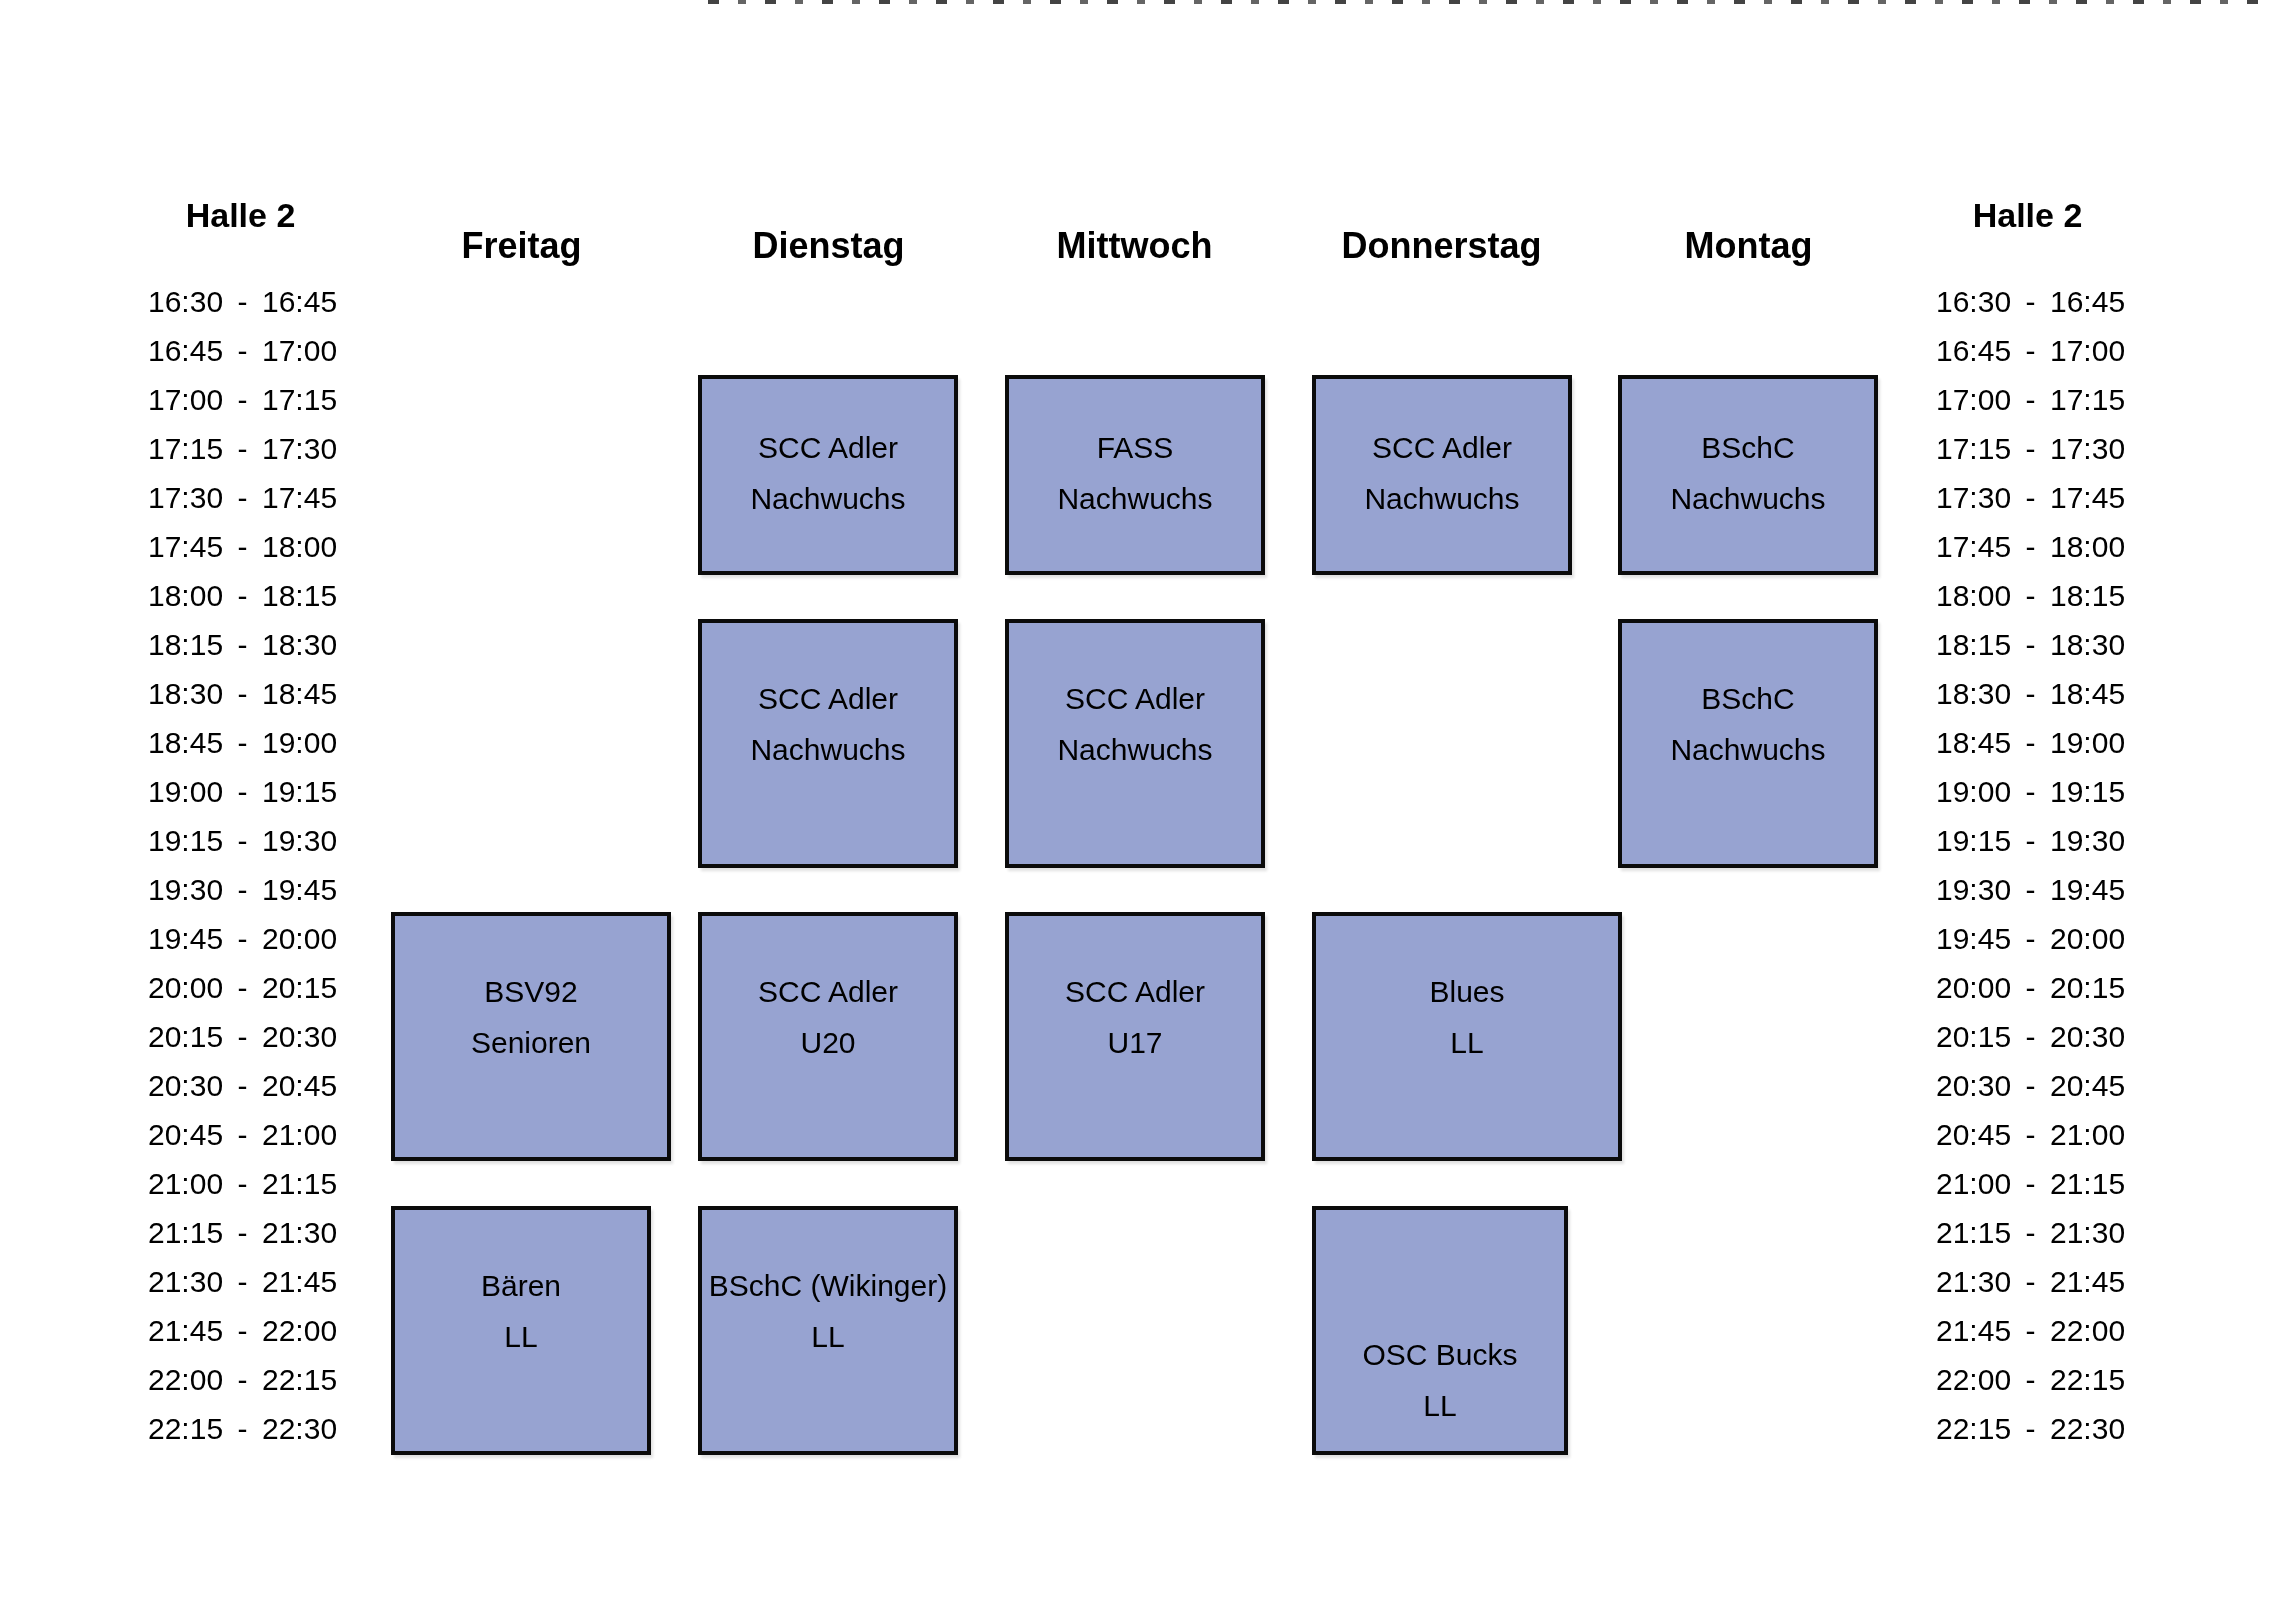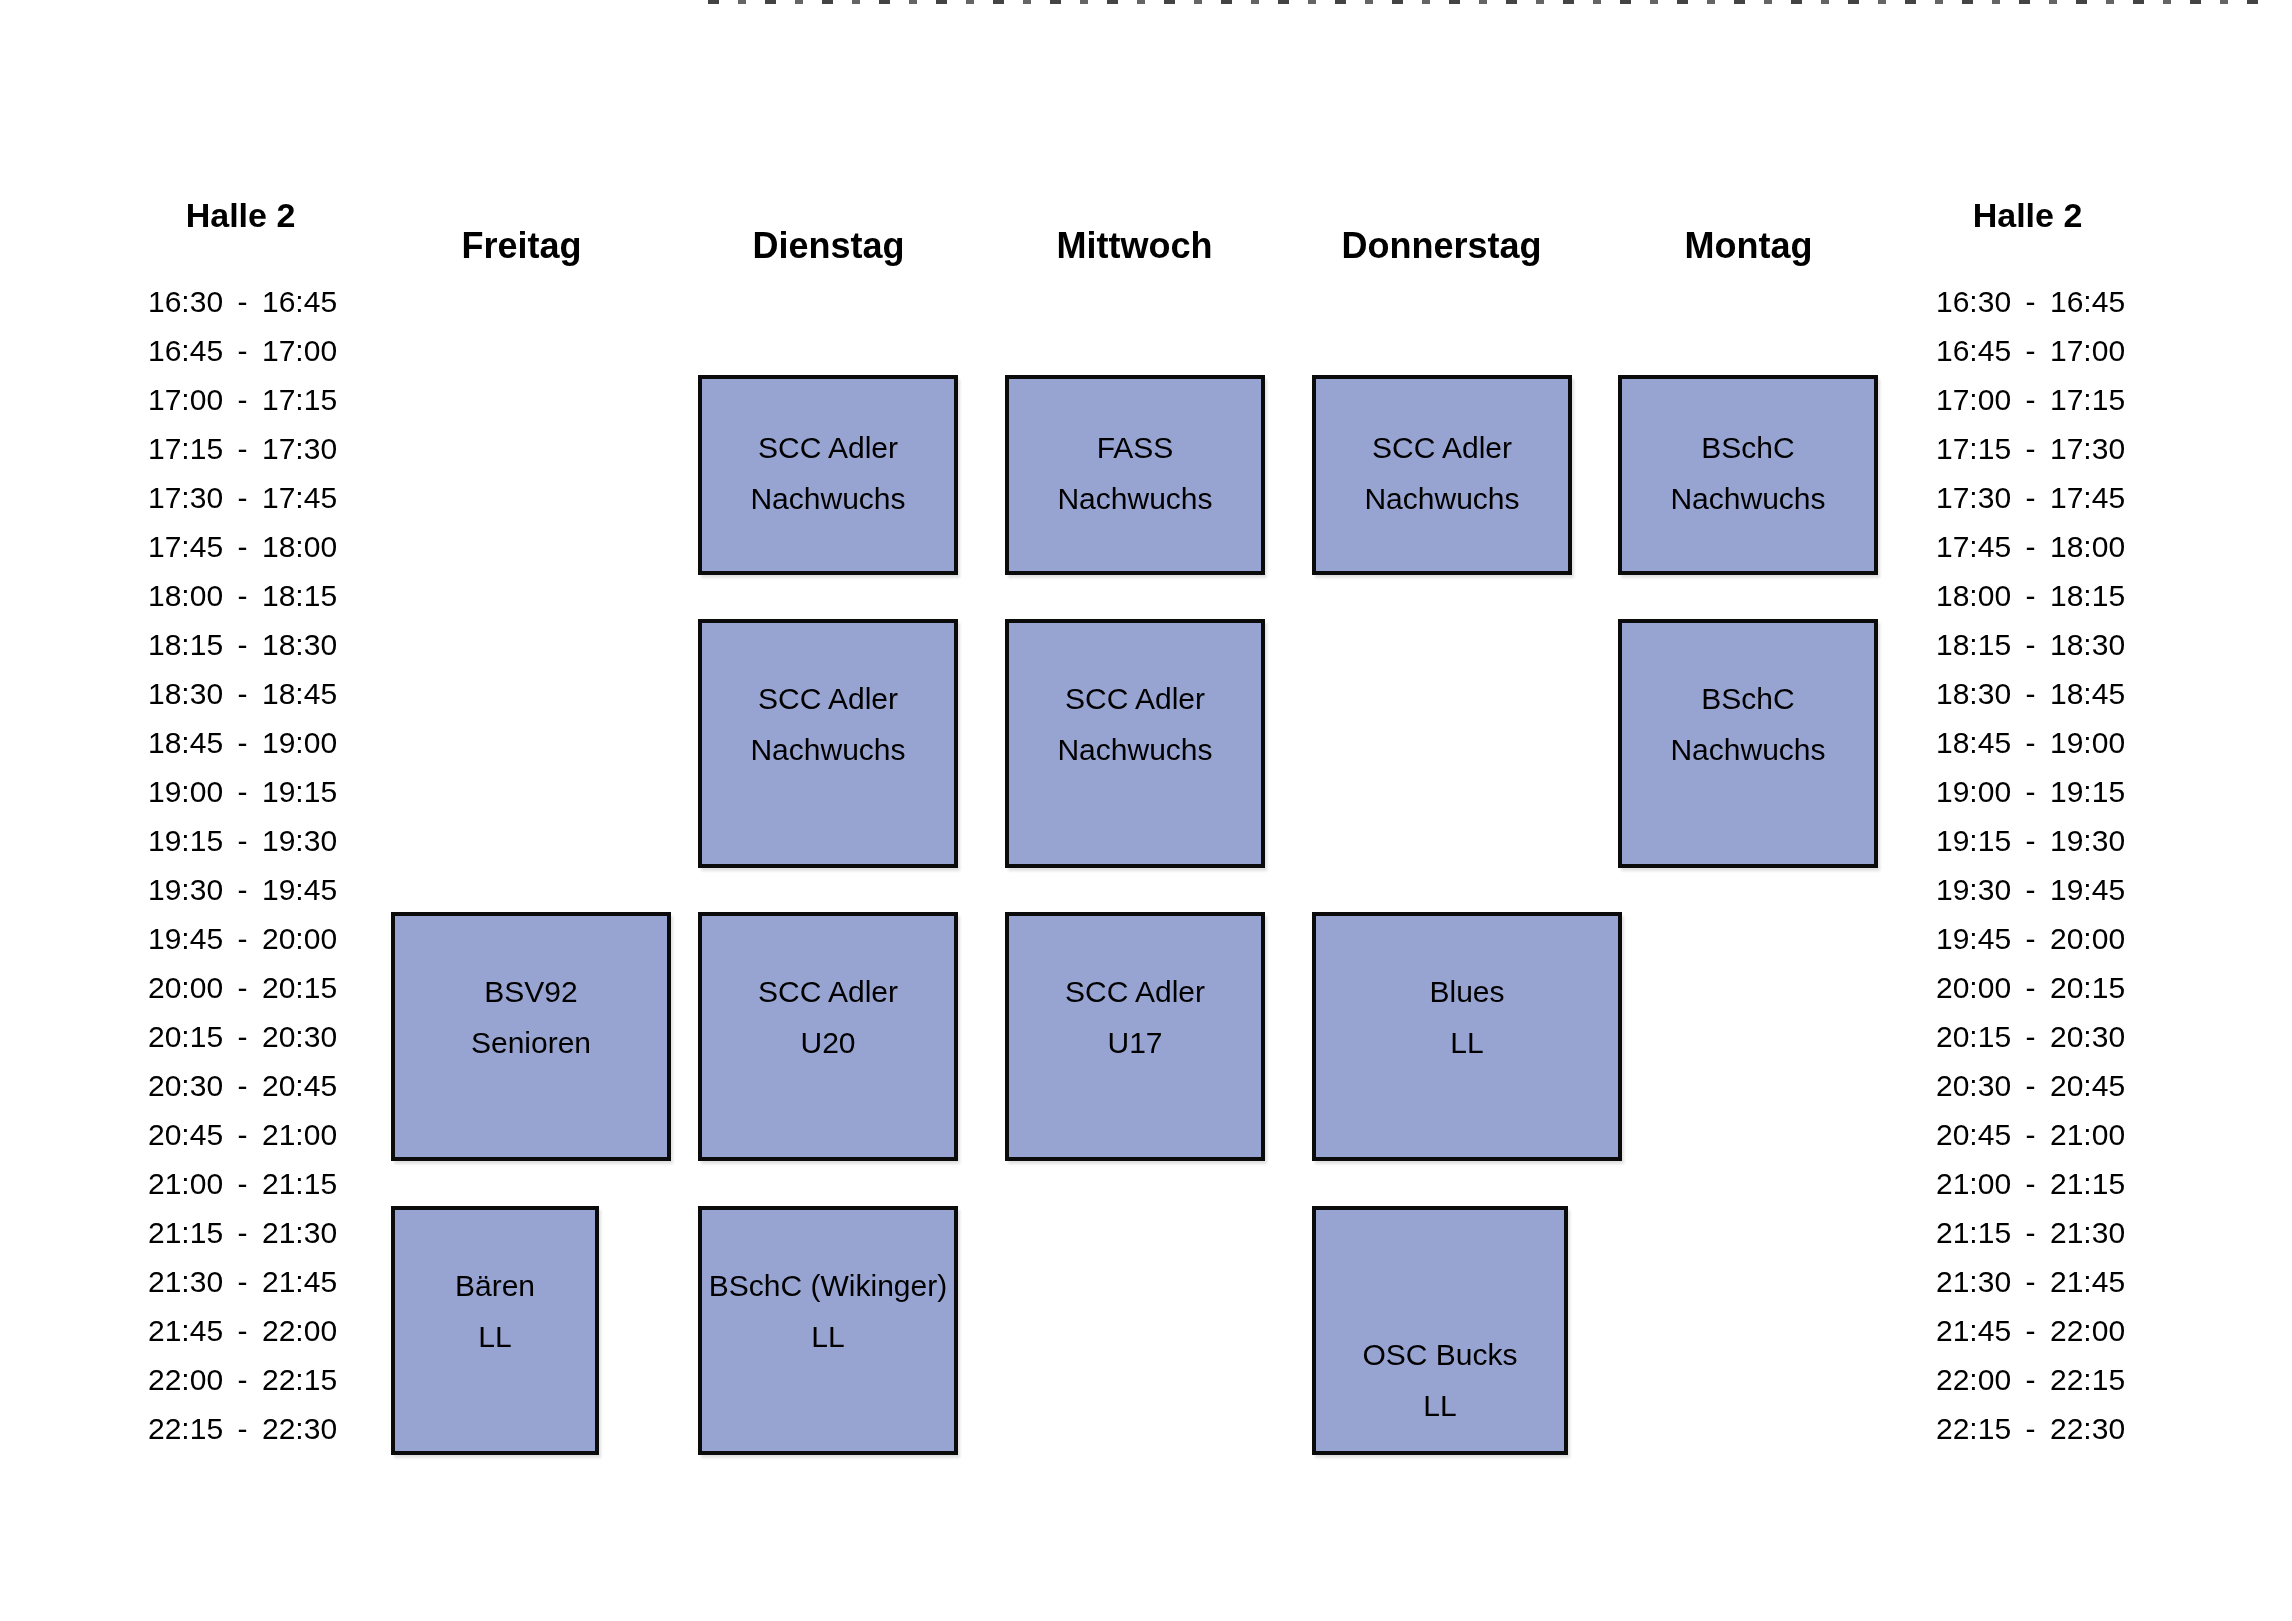--- a/index.html
+++ b/index.html
@@ -473,21 +473,21 @@
         </div>
       </div>
 
       <div class="booking" style="left: 1312px; top: 912px; width: 310px; height: 249px;">
         <div class="labels" style="transform: translateY(-19.7px);">
           <div>Blues</div>
           <div>LL</div>
         </div>
       </div>
 
-      <div class="booking" style="left: 391px; top: 1206px; width: 208px; height: 249px;">
+      <div class="booking" style="left: 391px; top: 1206px; width: 260px; height: 249px;">
         <div class="labels" style="transform: translateY(-19.7px);">
           <div>Bären</div>
           <div>LL</div>
         </div>
       </div>
 
       <div class="booking" style="left: 698px; top: 1206px; width: 260px; height: 249px;">
         <div class="labels" style="transform: translateY(-19.7px);">
           <div>BSchC (Wikinger)</div>
           <div>LL</div>

